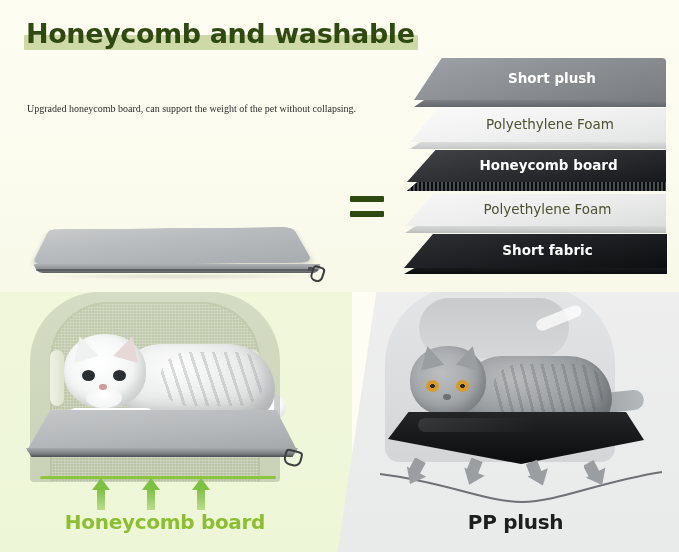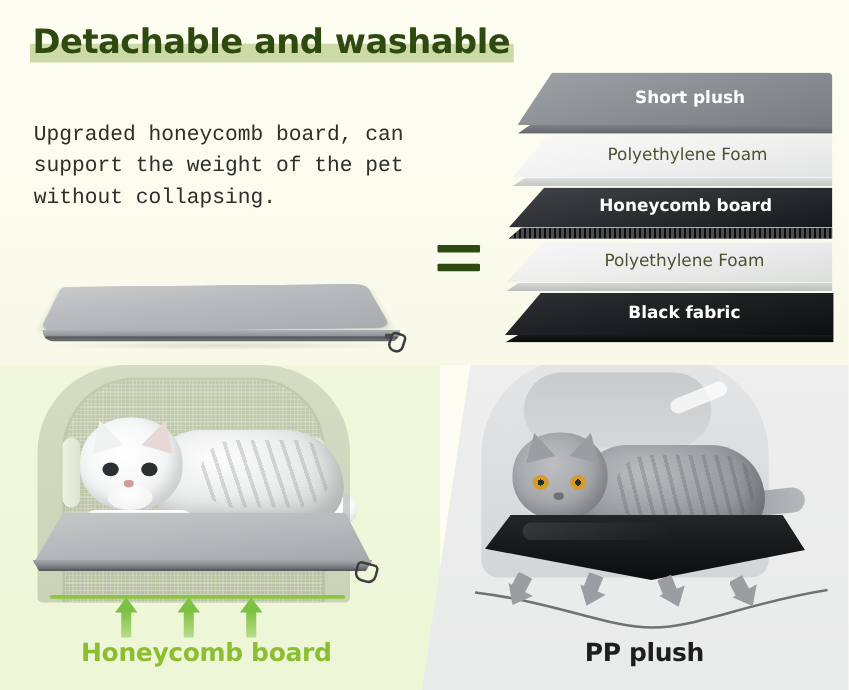--- a/index.html
+++ b/index.html
@@ -24,22 +24,22 @@
     font-size:27px;font-weight:bold;line-height:40px;
     color:#2f4a10;letter-spacing:-0.4px;white-space:nowrap;
   }
   .hl-line .hl-band{
     position:absolute;left:-2px;right:-3px;bottom:4px;height:15px;
     background:#cdd9a6;z-index:0;border-radius:1px;
   }
   .hl-line .hl-txt{position:relative;z-index:1;}
   .subcopy{
     position:absolute;left:27px;top:96px;width:360px;
-    font-size:17px;line-height:25px;color:#2e2e2b;
-    font-family:Liberation Mono, monospace;
+    font-size:10px;line-height:25px;color:#2e2e2b;
+    font-family:Liberation Serif, serif;
   }
 
   
   .mat-wrap{position:absolute;left:14px;top:178px;width:320px;height:100px;}
   .mat-top{
     position:absolute;left:18px;top:8px;width:282px;height:78px;
     background:linear-gradient(168deg,#c8cacc 0%,#b9bcbe 40%,#a9acae 100%);
     border-radius:6px 10px 12px 14px;
     transform:perspective(420px) rotateX(58deg) rotateZ(-1.2deg);
     transform-origin:50% 100%;
@@ -363,21 +363,21 @@
 </head>
 <body>
 
 <div class="page">
 
   <div class="top">
 
     <div class="headline">
       <div class="hl-line">
         <span class="hl-band"></span>
-        <span class="hl-txt">Detachable and washable</span>
+        <span class="hl-txt">Honeycomb and washable</span>
       </div>
       <br>
     </div>
 
     <div class="subcopy">Upgraded honeycomb board, can support the weight of the pet without collapsing.</div>
 
     <div class="mat-wrap">
       <div class="mat-shadow"></div>
       <div class="mat-top"></div>
       <div class="mat-side"></div>
@@ -418,21 +418,21 @@
 
       <div class="layer" id="L4">
         <div class="face">
           <span class="lbl">Polyethylene Foam</span>
         </div>
         <div class="edge"></div>
       </div>
 
       <div class="layer" id="L5">
         <div class="face">
-          <span class="lbl">Black fabric</span>
+          <span class="lbl">Short fabric</span>
         </div>
         <div class="edge"></div>
       </div>
 
     </div>
   </div>
 
   <div class="bottom">
 
     <div class="panel-left">

